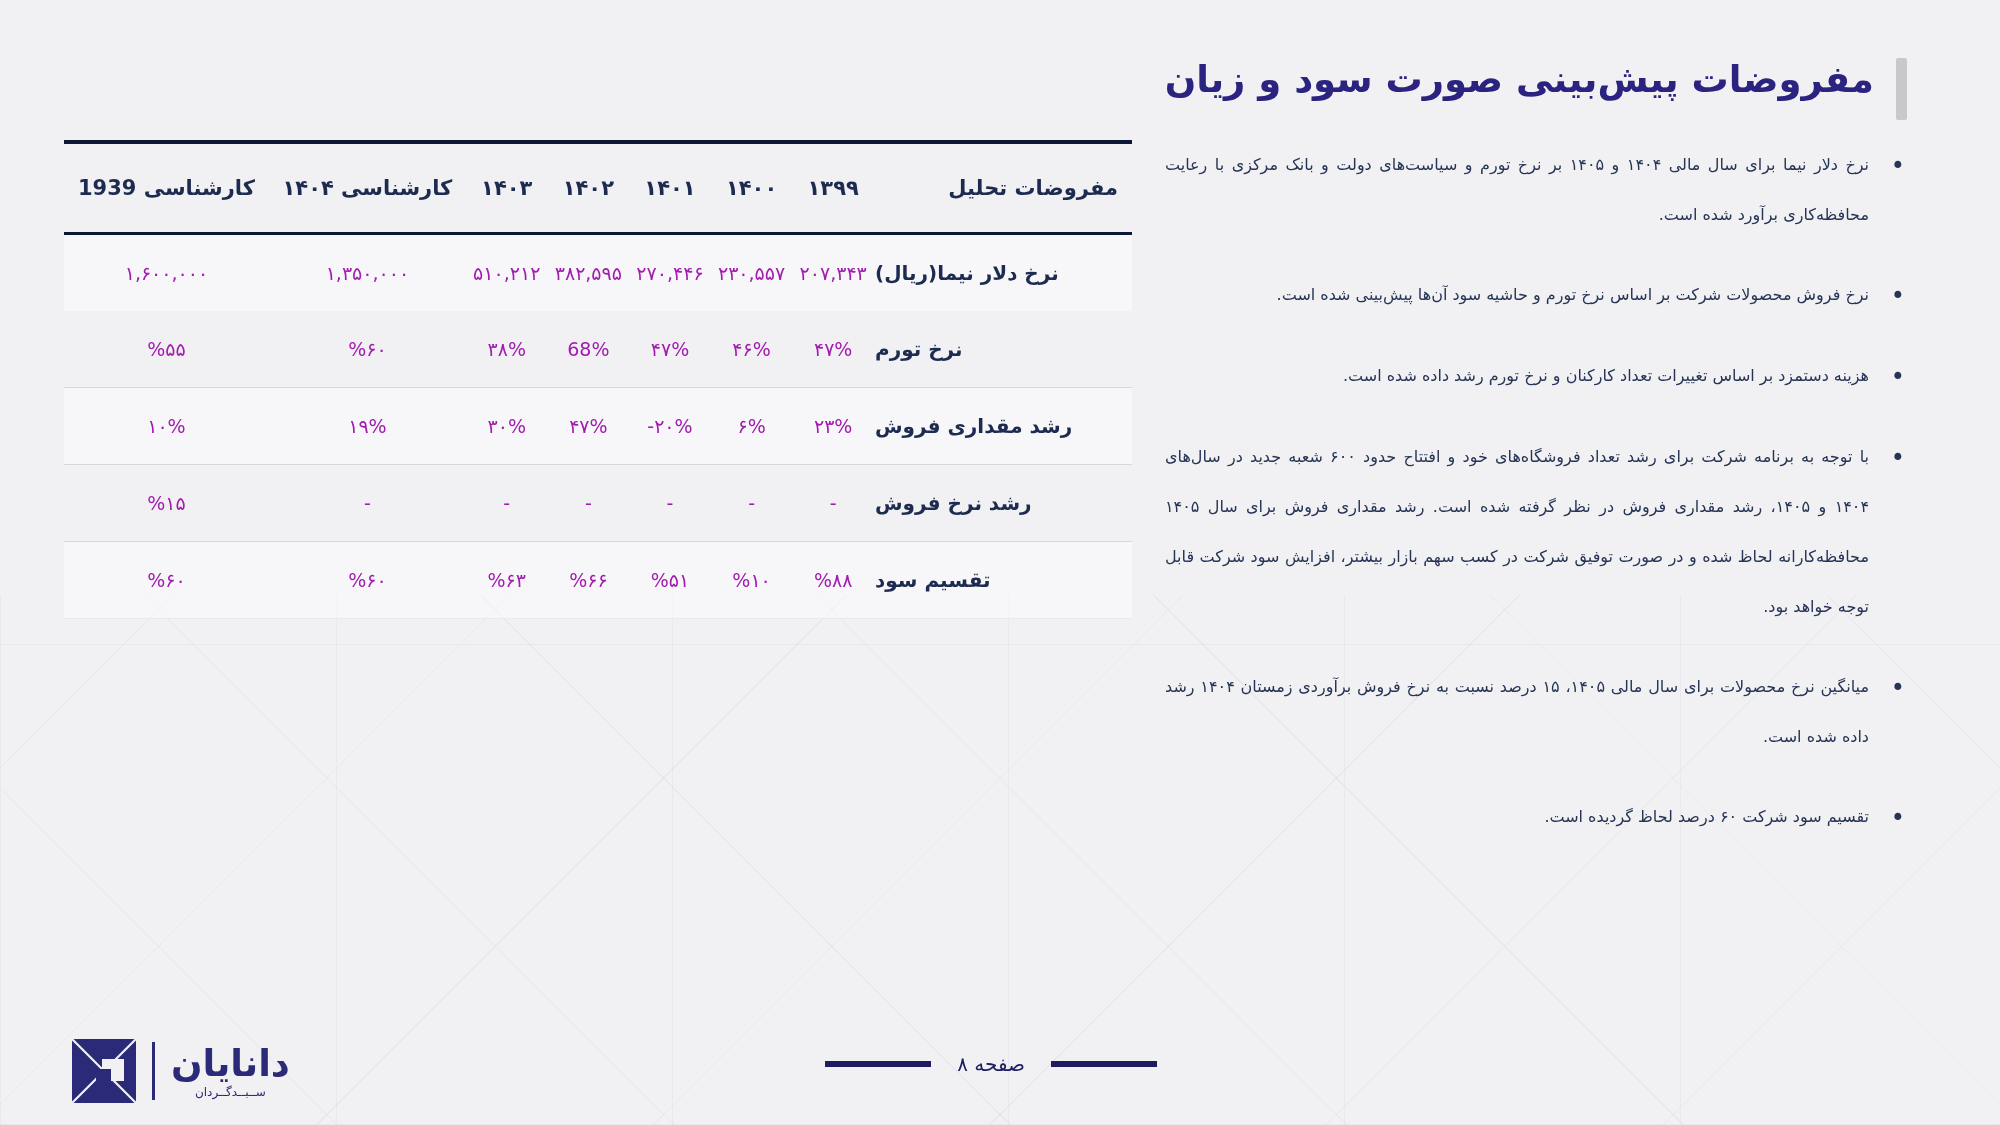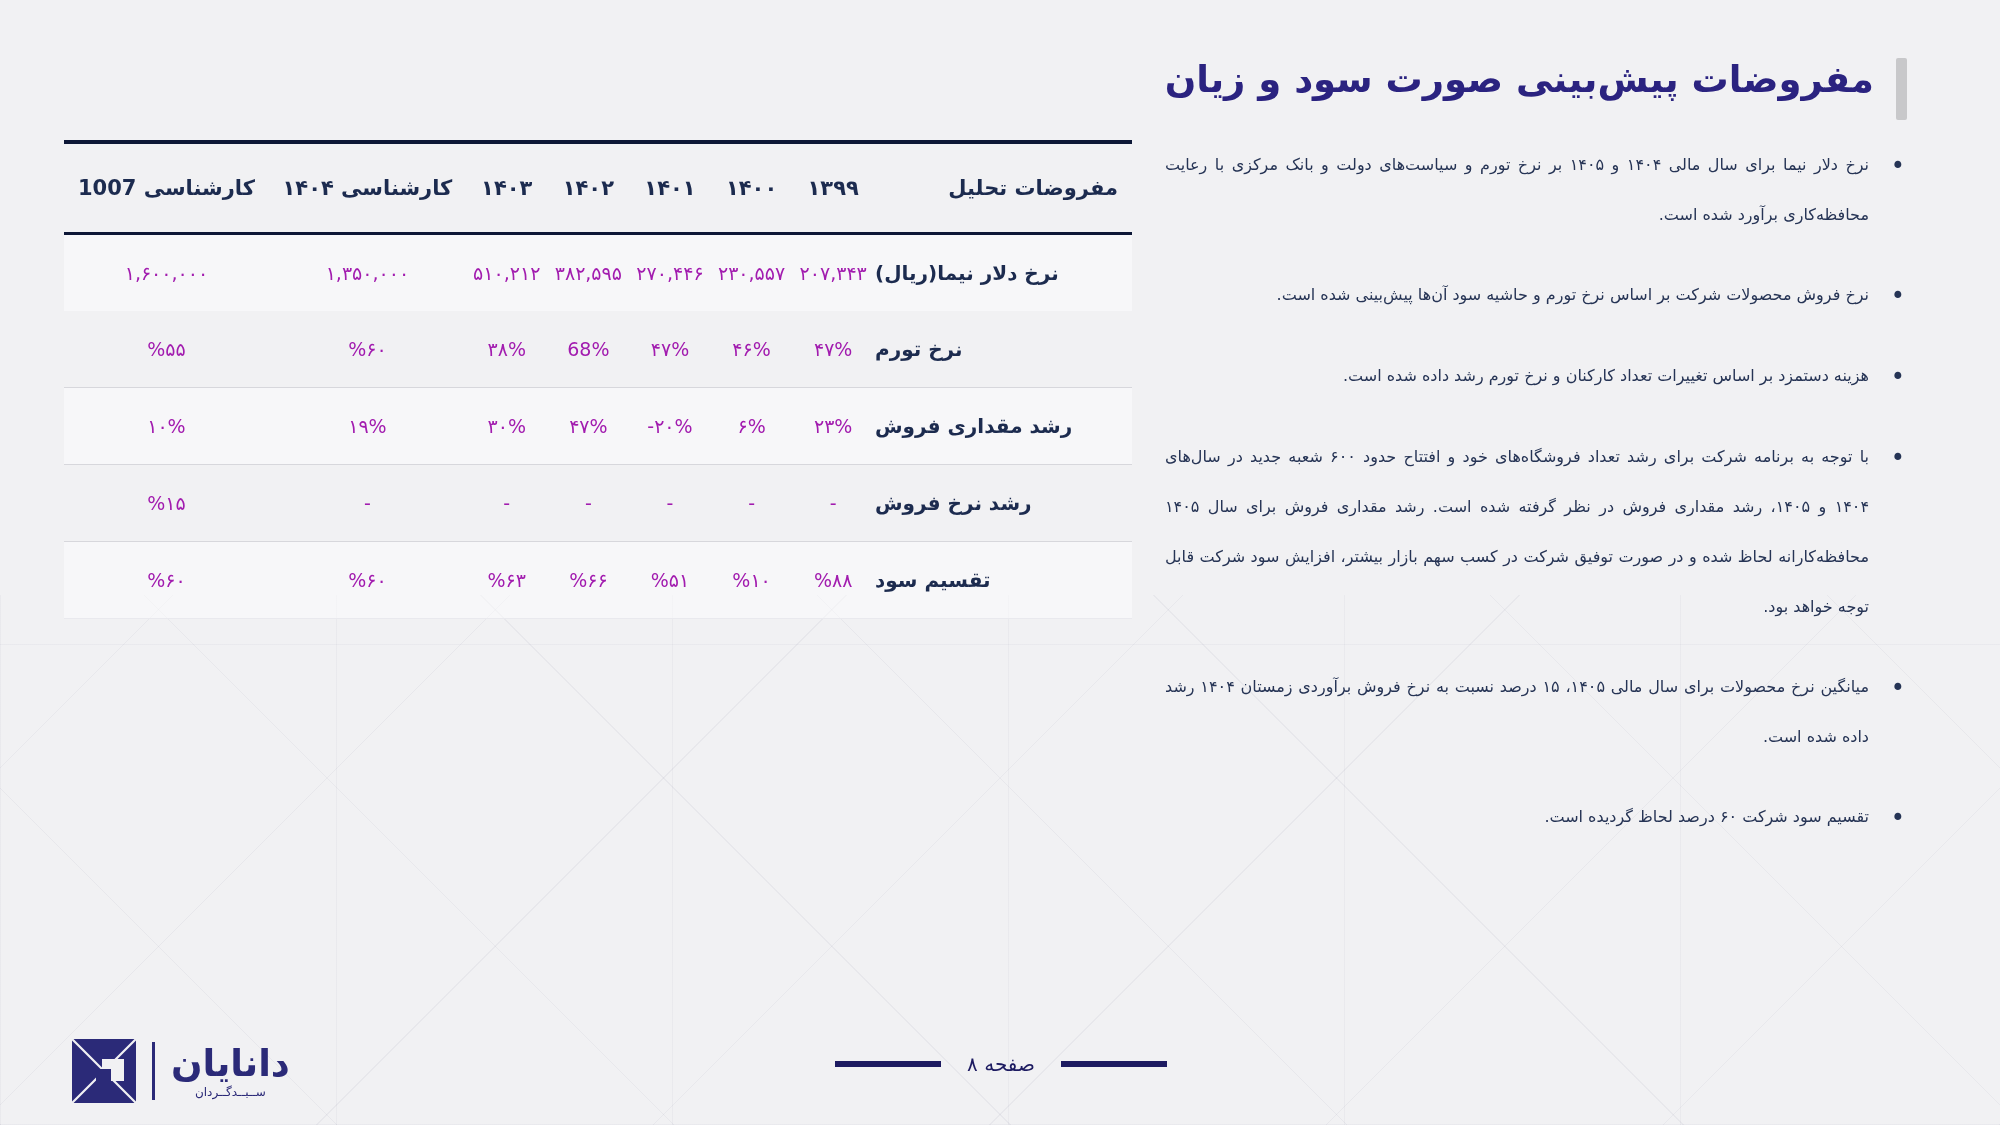--- a/index.html
+++ b/index.html
@@ -78,21 +78,21 @@
     display:flex;flex-direction:row-reverse;align-items:center;gap:16px;
   }
   .brand .mark{width:64px;height:64px;flex:0 0 auto;display:block;}
   .brand .sep{width:3px;height:58px;background:#2b2a78;flex:0 0 auto;}
   .brand .words{display:flex;flex-direction:column;align-items:center;line-height:1;}
   .brand .name{font-size:37px;font-weight:bold;color:#2b2a78;}
   .brand .sub{font-size:12px;color:#2b2a78;margin-top:4px;}
 
   .page-indicator{
     position:absolute;left:845px;top:1052px;width:312px;
-    display:flex;flex-direction:row;align-items:center;justify-content:center;gap:26px;
+    display:flex;flex-direction:row;align-items:center;gap:26px;
   }
   .page-indicator .line{height:6px;width:106px;background:#1d1b61;flex:0 0 auto;}
   .page-indicator .page-label{
     font-size:20px;color:#1d1b61;white-space:nowrap;font-weight:500;
   }
 </style>
 </head>
 <body>
 
 <div class="bg-pattern"></div>
@@ -133,21 +133,21 @@
   <table class="assumptions">
     <thead>
       <tr>
         <th class="label-col">مفروضات تحلیل</th>
         <th>۱۳۹۹</th>
         <th>۱۴۰۰</th>
         <th>۱۴۰۱</th>
         <th>۱۴۰۲</th>
         <th>۱۴۰۳</th>
         <th>کارشناسی ۱۴۰۴</th>
-        <th>کارشناسی 1007</th>
+        <th>کارشناسی 1939</th>
       </tr>
     </thead>
     <tbody>
       <tr>
         <th>نرخ دلار نیما(ریال)</th>
         <td><span class="val">۲۰۷,۳۴۳</span></td>
         <td><span class="val">۲۳۰,۵۵۷</span></td>
         <td><span class="val">۲۷۰,۴۴۶</span></td>
         <td><span class="val">۳۸۲,۵۹۵</span></td>
         <td><span class="val">۵۱۰,۲۱۲</span></td>

